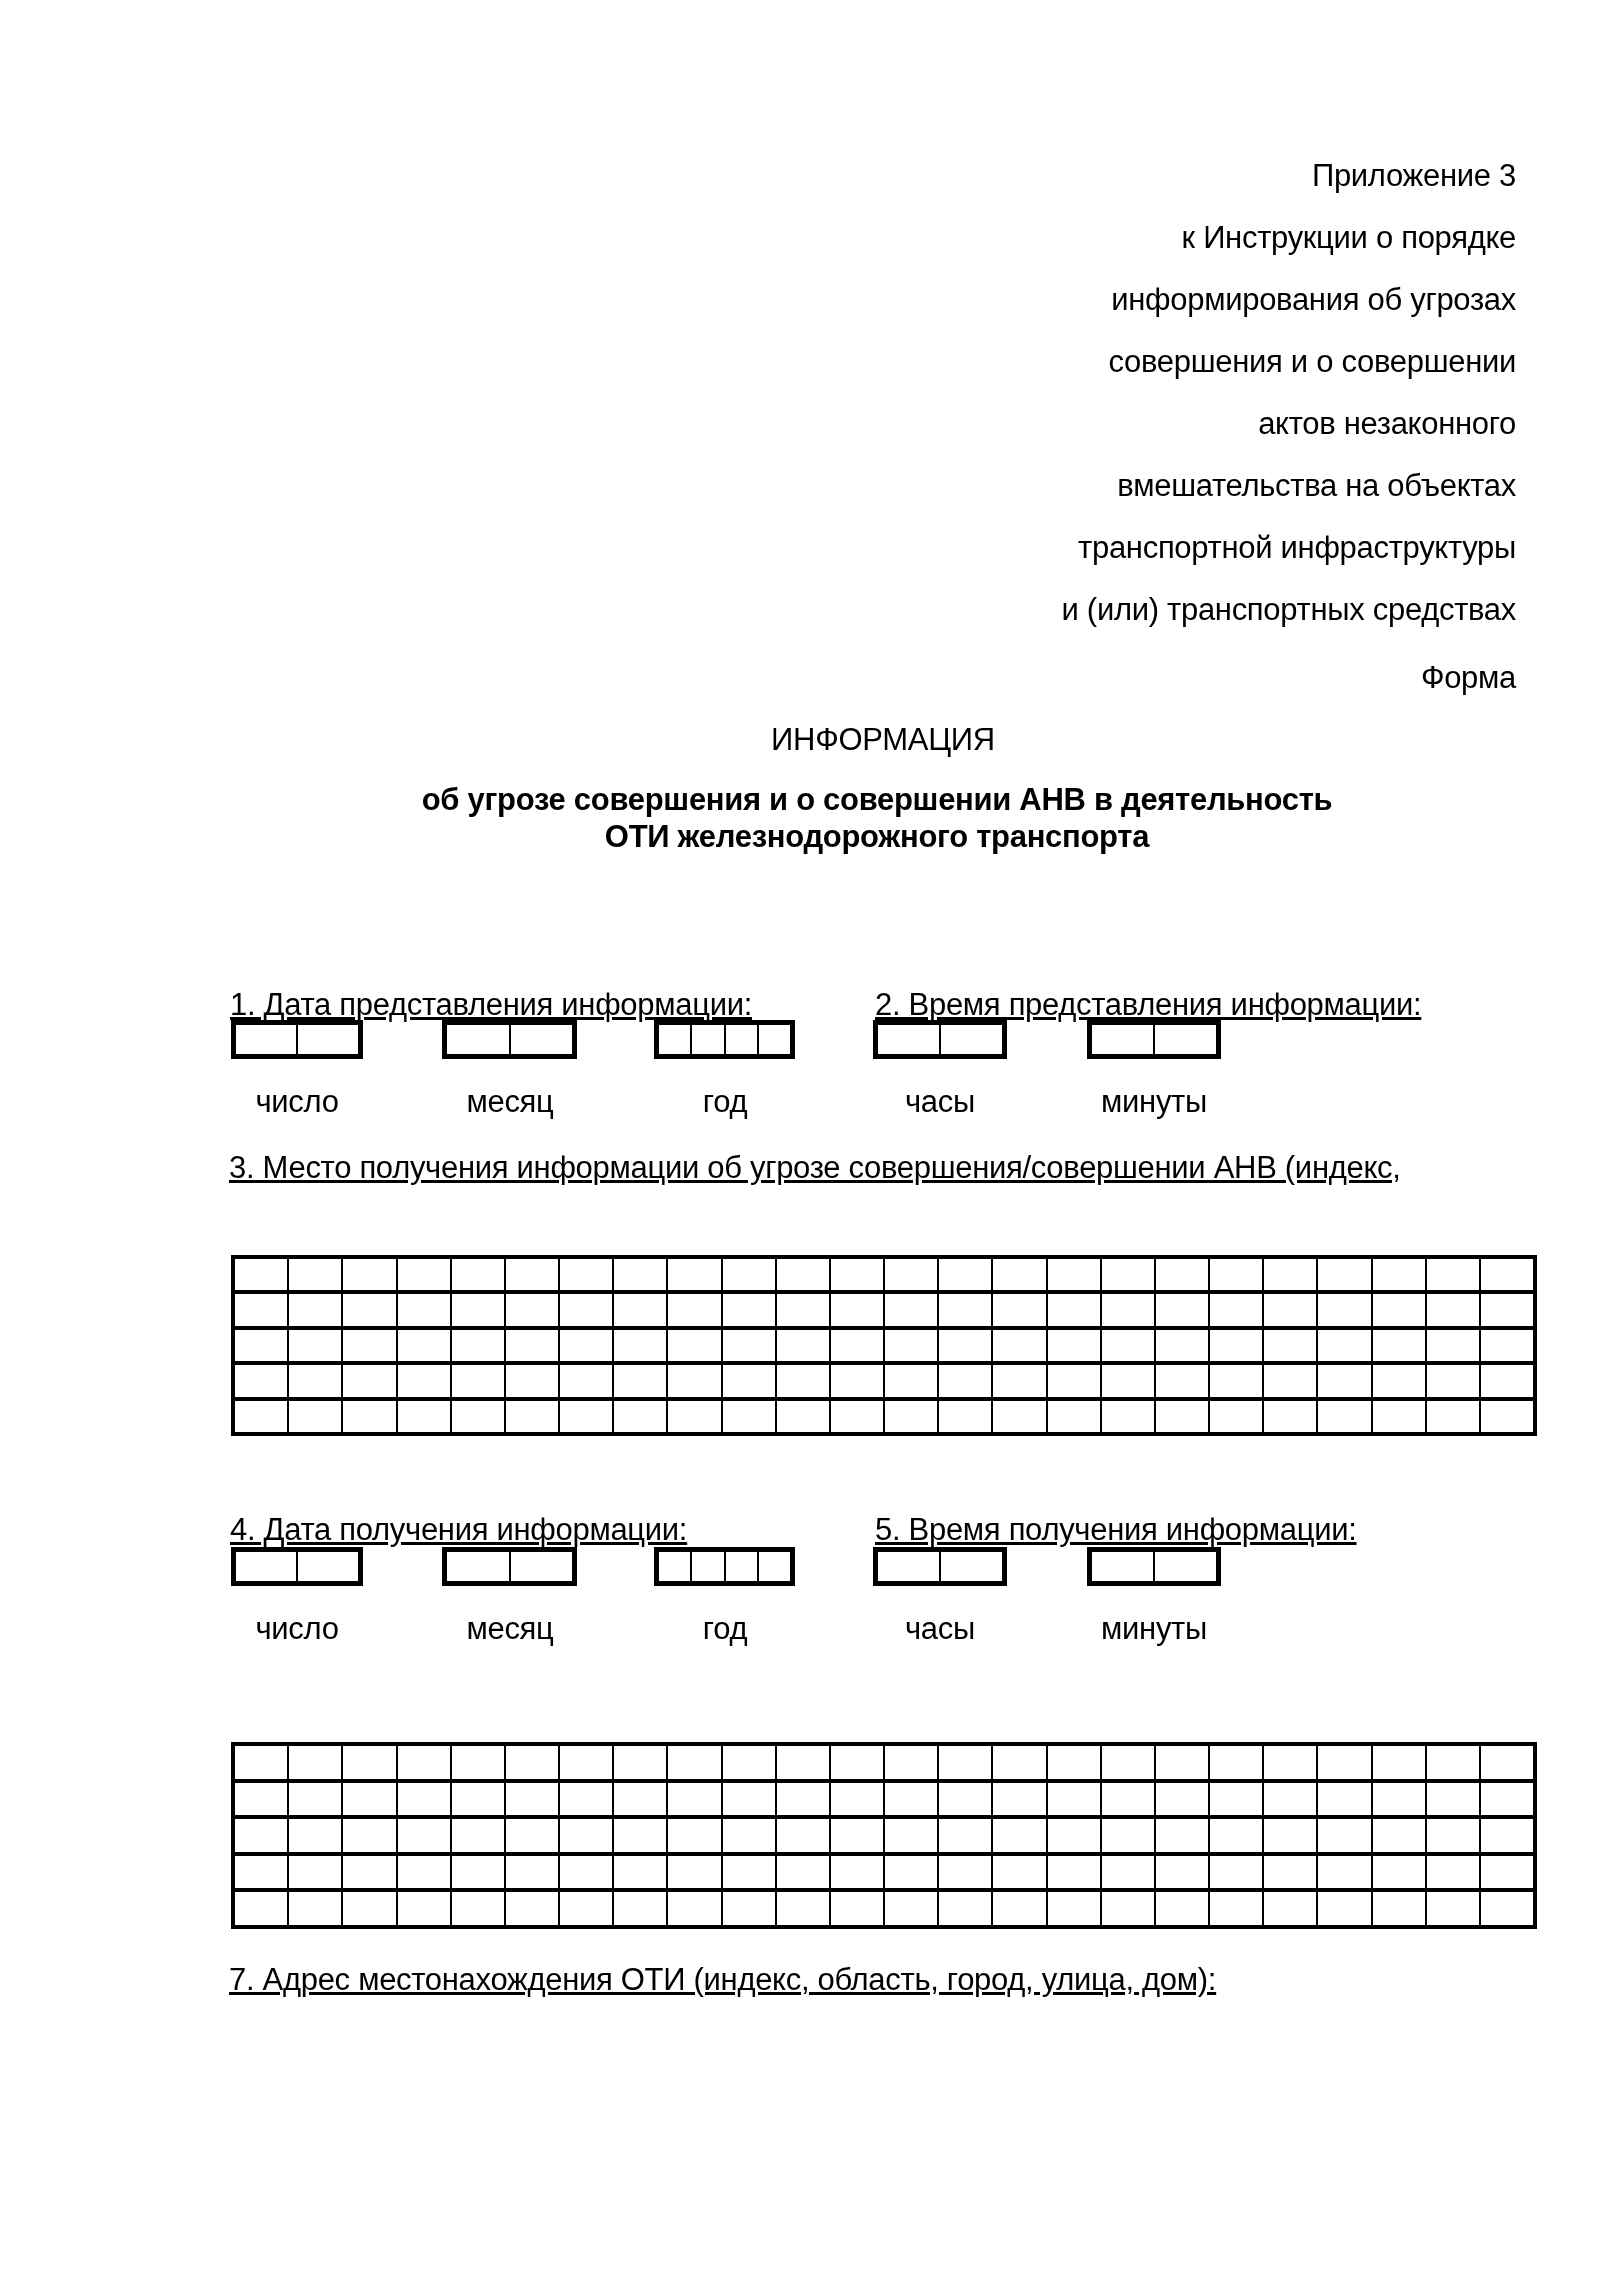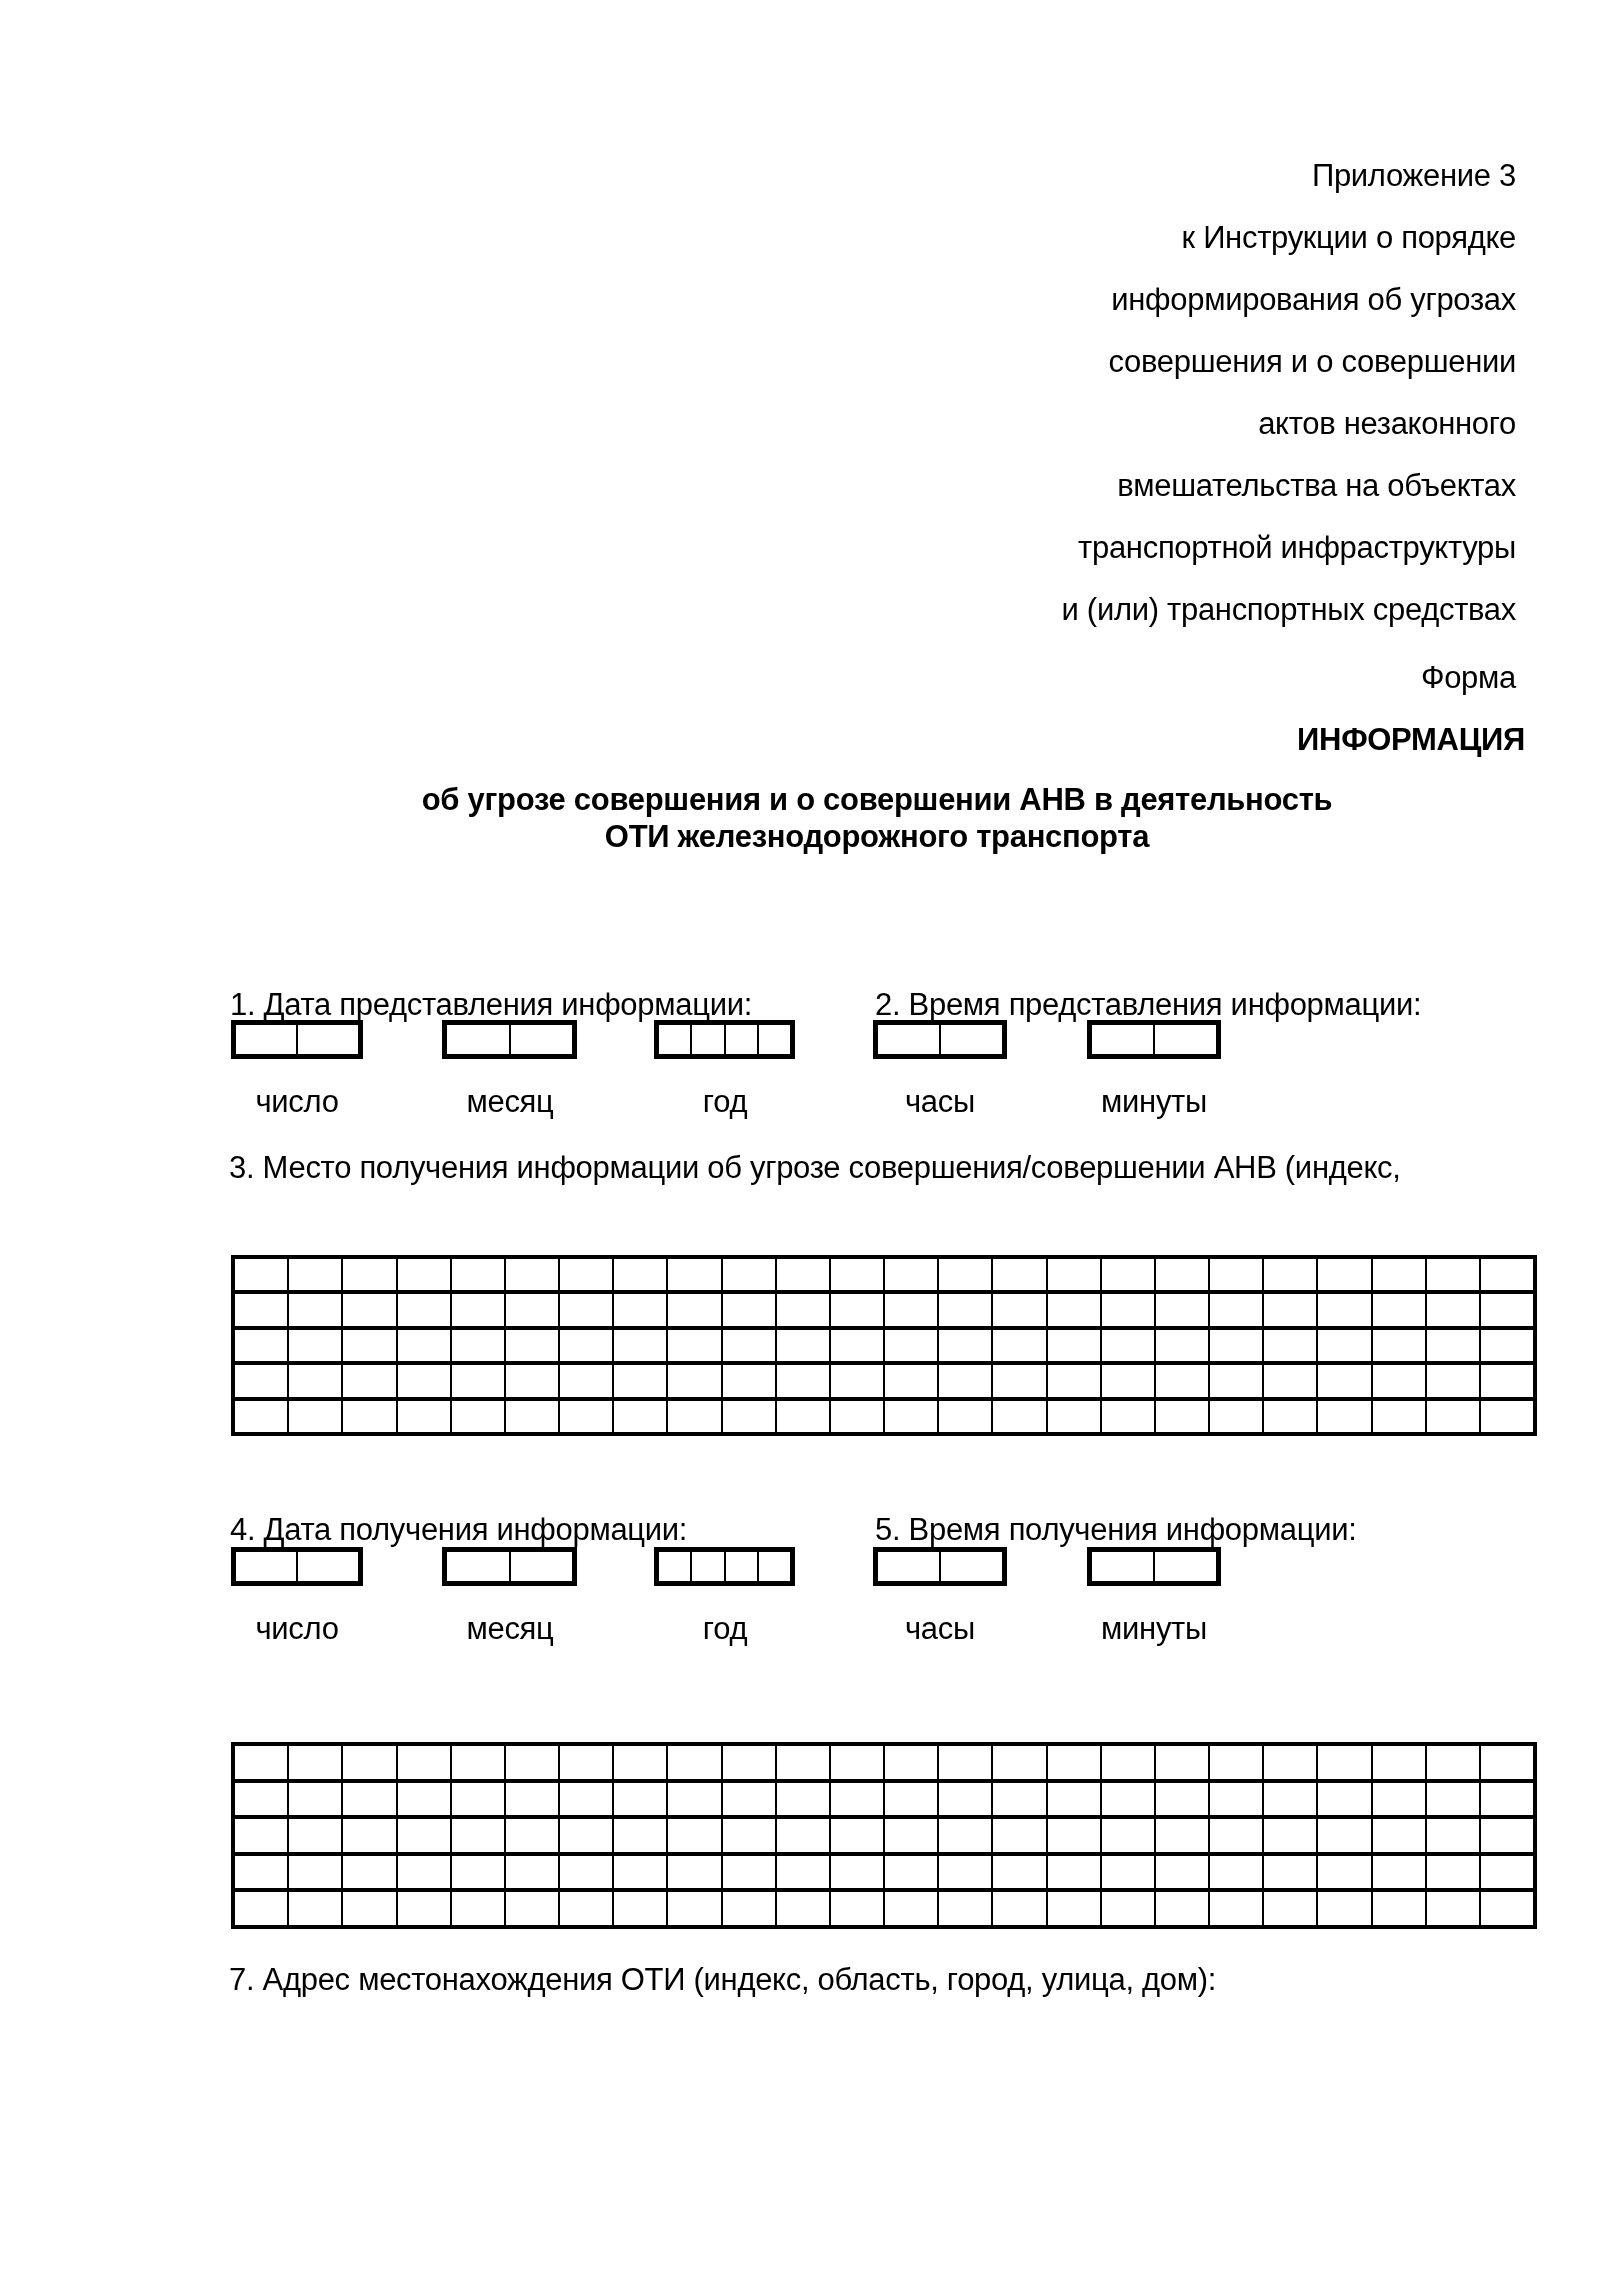--- a/index.html
+++ b/index.html
@@ -7,24 +7,24 @@
     position:relative;width:1623px;height:2034px;background:#fff;color:#000;
     font-family:"Liberation Sans",sans-serif;font-size:31px;letter-spacing:-0.3px;
     overflow:hidden;
   }
   .abs{position:absolute;}
   .nowrap{white-space:nowrap;}
   .top-right{
     right:107px;top:145px;text-align:right;line-height:62px;white-space:nowrap;
   }
   .form-marker{right:107px;top:660px;text-align:right;white-space:nowrap;}
-  .title{left:229px;width:1296px;top:721px;text-align:right;font-weight:bold;line-height:37px;}
+  .title{left:235px;width:1296px;top:721px;text-align:center;font-weight:normal;line-height:37px;}
   .subtitle{left:229px;width:1296px;top:781px;text-align:center;font-weight:bold;line-height:37px;}
   .section{left:229px;width:1296px;top:883px;text-align:center;}
-  .field-label{line-height:37px;}
+  .field-label{line-height:37px;text-decoration:underline;}
   
   .grid{border:4.6px solid #000;display:flex;flex-direction:column;box-sizing:border-box;background:#fff;}
   .grid-row{flex:1;display:flex;border-top:4.6px solid #000;}
   .grid-row:first-child{border-top:none;}
   .grid-cell{flex:1;border-left:2.6px solid #000;}
   .grid-cell:first-child{border-left:none;}
   
   .dbox{border:5.2px solid #000;display:flex;box-sizing:border-box;background:#fff;}
   .dbox-cell{flex:1;border-left:2.6px solid #000;}
   .dbox-cell:first-child{border-left:none;}

